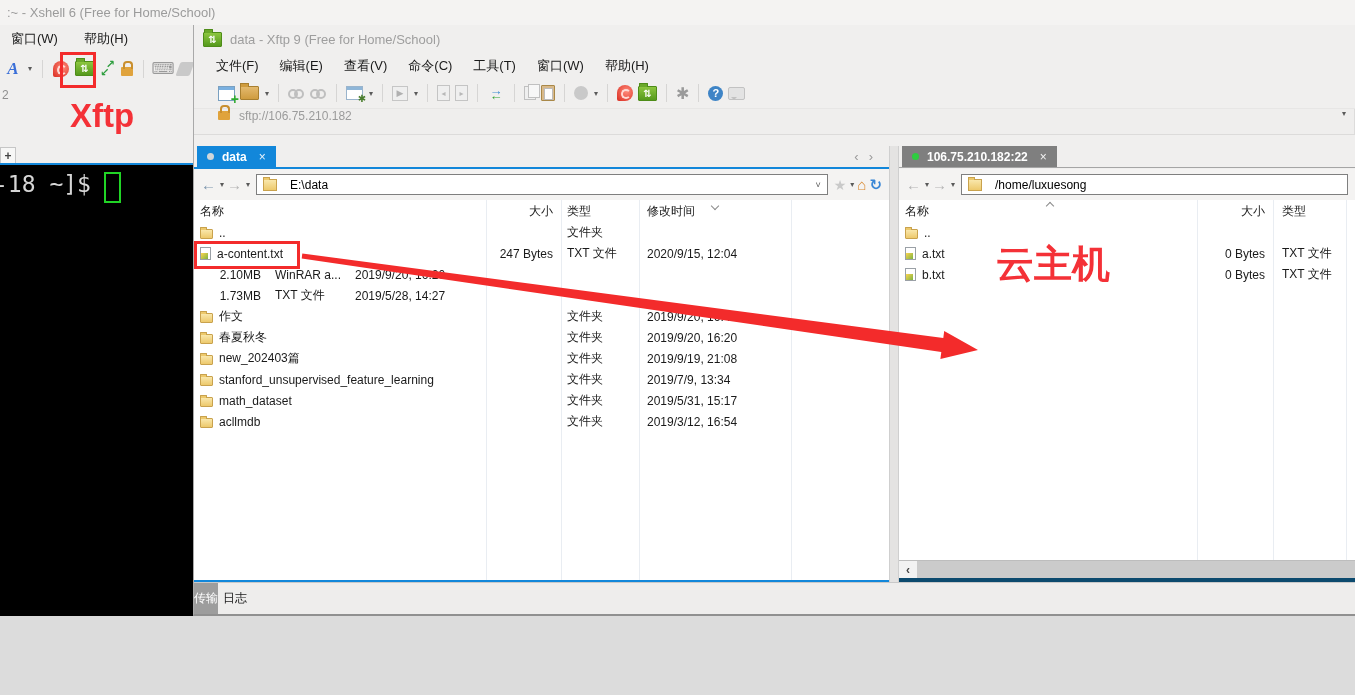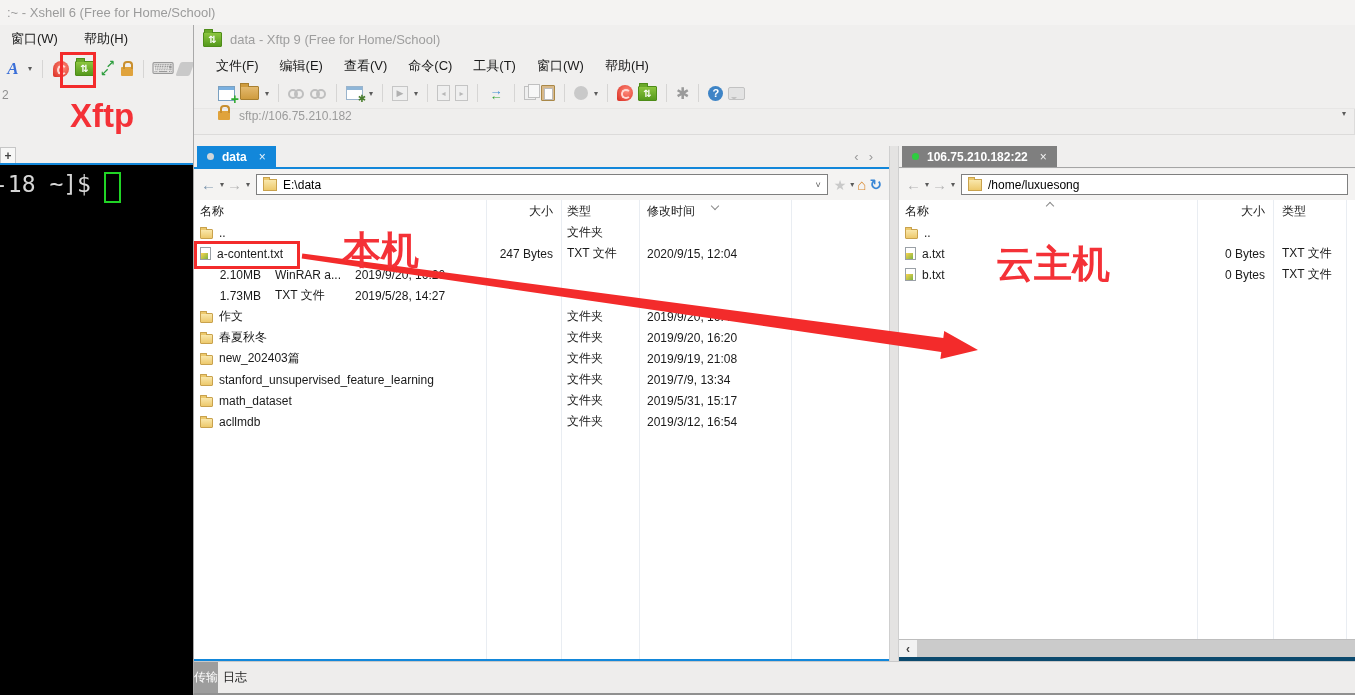--- a/index.html
+++ b/index.html
@@ -1,16 +1,16 @@
 <!DOCTYPE html>
 <html><head>
 <meta charset="utf-8">
 <style>
   html,body{margin:0;padding:0;background:#dcdcdc}
-  #screen{position:relative;width:1355px;height:695px;overflow:hidden;background:#ffffff;
+  #screen{position:relative;width:1355px;height:616px;overflow:hidden;background:#ffffff;
           font-family:"Liberation Sans","DejaVu Sans",sans-serif;font-size:12px;color:#1a1a1a;
           -webkit-font-smoothing:antialiased}
   .abs{position:absolute}
   
   .xs-titlebar{left:0;top:0;width:100%;height:25px;background:#f4f3f2}
   .xs-title{left:7px;top:5px;font-size:13px;color:#9b9b9b;white-space:nowrap}
   .xs-body{left:0;top:25px;width:193px;bottom:0;background:#f0efee;overflow:hidden}
   .xs-menubar{left:0;top:0;width:100%;height:27px;display:flex;align-items:center;gap:26px;padding-left:11px;font-size:13px}
   .xs-toolbar{left:0;top:27px;width:100%;height:33px;display:flex;align-items:center;padding-left:5px;gap:6px}
   .xs-addr-frag{left:2px;top:63px;color:#8f8f8f;font-size:12px}
@@ -60,21 +60,21 @@
   .tabdot{width:7px;height:7px;border-radius:50%}
   .dot-grey{background:#cfd6da}
   .dot-green{background:#2ecc40}
   .tabx{font-weight:normal;font-size:12px;opacity:.9;margin-left:4px}
   .tabscroll{position:absolute;right:6px;bottom:3px;color:#9a9a9a;font-size:13px;letter-spacing:10px}
   .underline-blue{left:0;top:21px;width:100%;height:2px;background:#1287da}
   .underline-grey{left:0;top:21px;width:100%;height:1px;background:#a5a5a5}
   .pnav{left:0;top:23px;width:100%;height:31px;background:#f4f3f2;display:flex;align-items:center;padding:0 7px;gap:3px;box-sizing:border-box}
   .nav-back{font-size:15px;font-weight:bold;color:#7d96ad}
   .nav-fwd{font-size:15px;font-weight:bold;color:#b5b5b5}
-  .pathbox{flex:1;height:21px;background:#fff;border:1px solid #7f7f7f;display:flex;align-items:center;gap:6px;padding:0 6px;box-sizing:border-box;margin:0 3px}
+  .pathbox{flex:1;height:21px;background:#fff;border:1px solid #7f7f7f;display:flex;align-items:center;gap:13px;padding:0 6px;box-sizing:border-box;margin:0 3px}
   .pathtext{flex:1;font-size:12px;color:#000;white-space:nowrap;overflow:hidden}
   .pathv{color:#555;font-size:9px}
   .i-star{color:#c9c9c9;font-size:14px}
   .i-home{color:#d9872b;font-size:15px;font-weight:bold}
   .i-refresh{color:#3a87d6;font-size:15px;font-weight:bold}
   .plist{left:0;right:0;top:54px;background:#fff;overflow:hidden}
   .plist-left{bottom:0}
   .plist-right{bottom:18px}
   .vline{position:absolute;top:0;bottom:0;width:1px;background:#e9edf2}
   .fhead{display:flex;height:22px;align-items:center;position:relative}
@@ -433,16 +433,15 @@
       <div class="stab idle">日志</div>
     </div>
   </div>
 
   <svg id="arrow-svg" class="abs" viewBox="0 0 1355 695">
     <polygon points="302.3,253.5 943.3,338.1 944.2,331.1 978,350 940.4,358.9 941.3,351.9 301.7,258.5" fill="#f32b2b"></polygon>
   </svg>
   <div class="abs ann redbox annbox1"></div>
   <div class="abs ann redbox annbox2"></div>
   <div class="abs ann annlabel ann-xftp">Xftp</div>
-  <div class="abs ann annlabel ann-local">本机</div>
   <div class="abs ann annlabel ann-remote">云主机</div>
 
 </div>
 
 </body></html>

